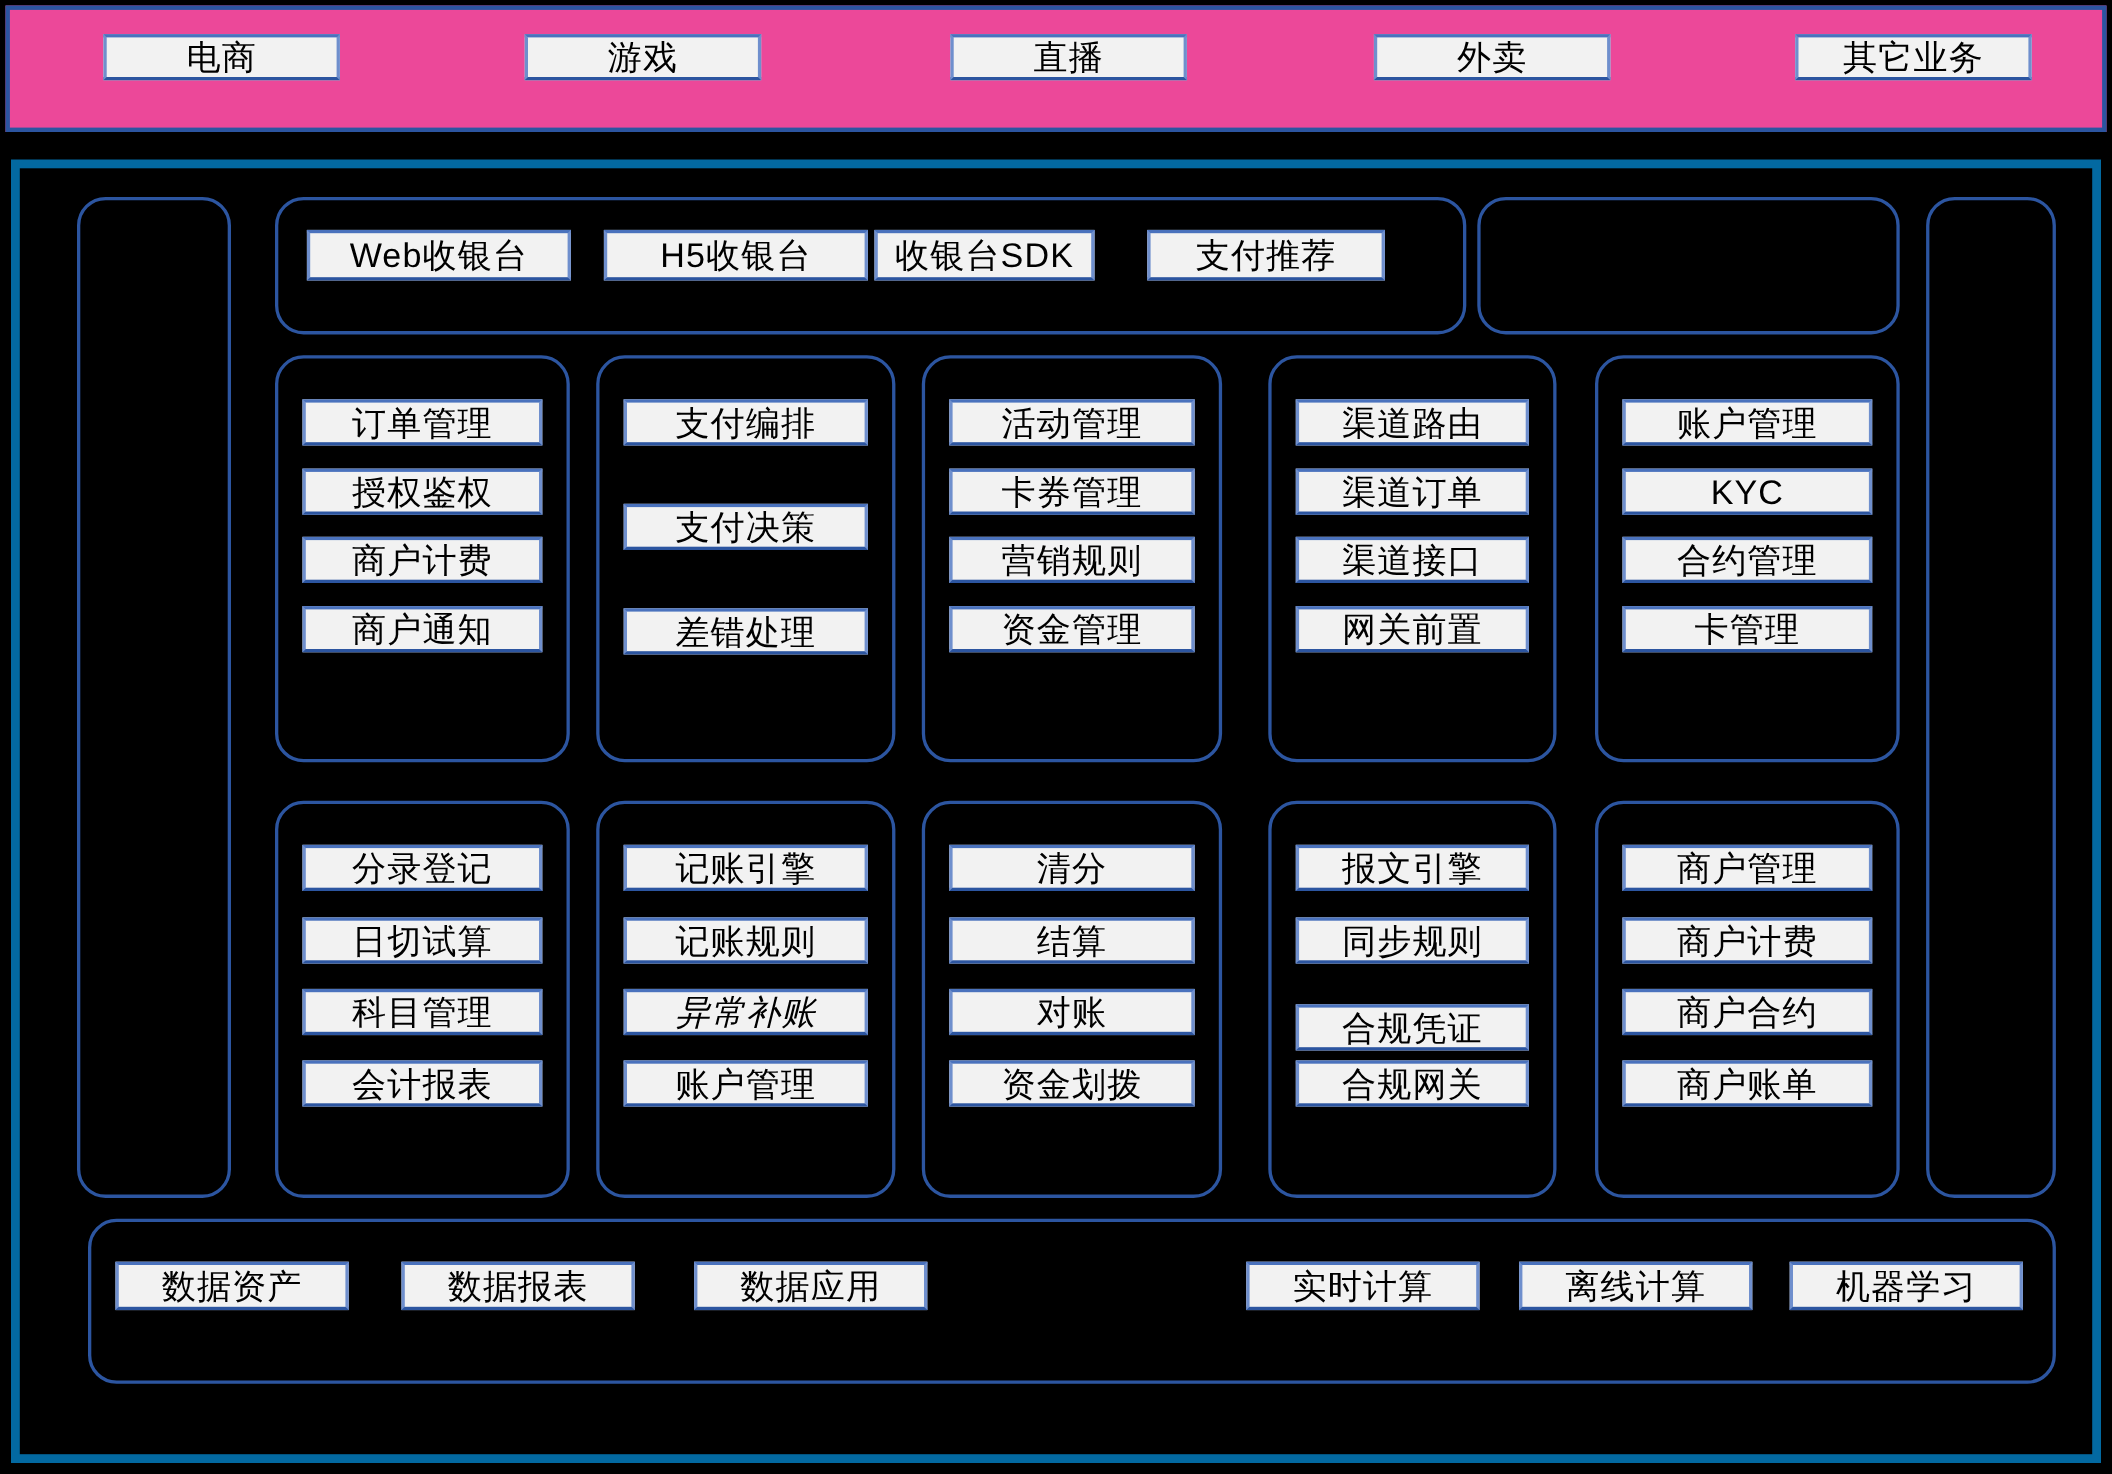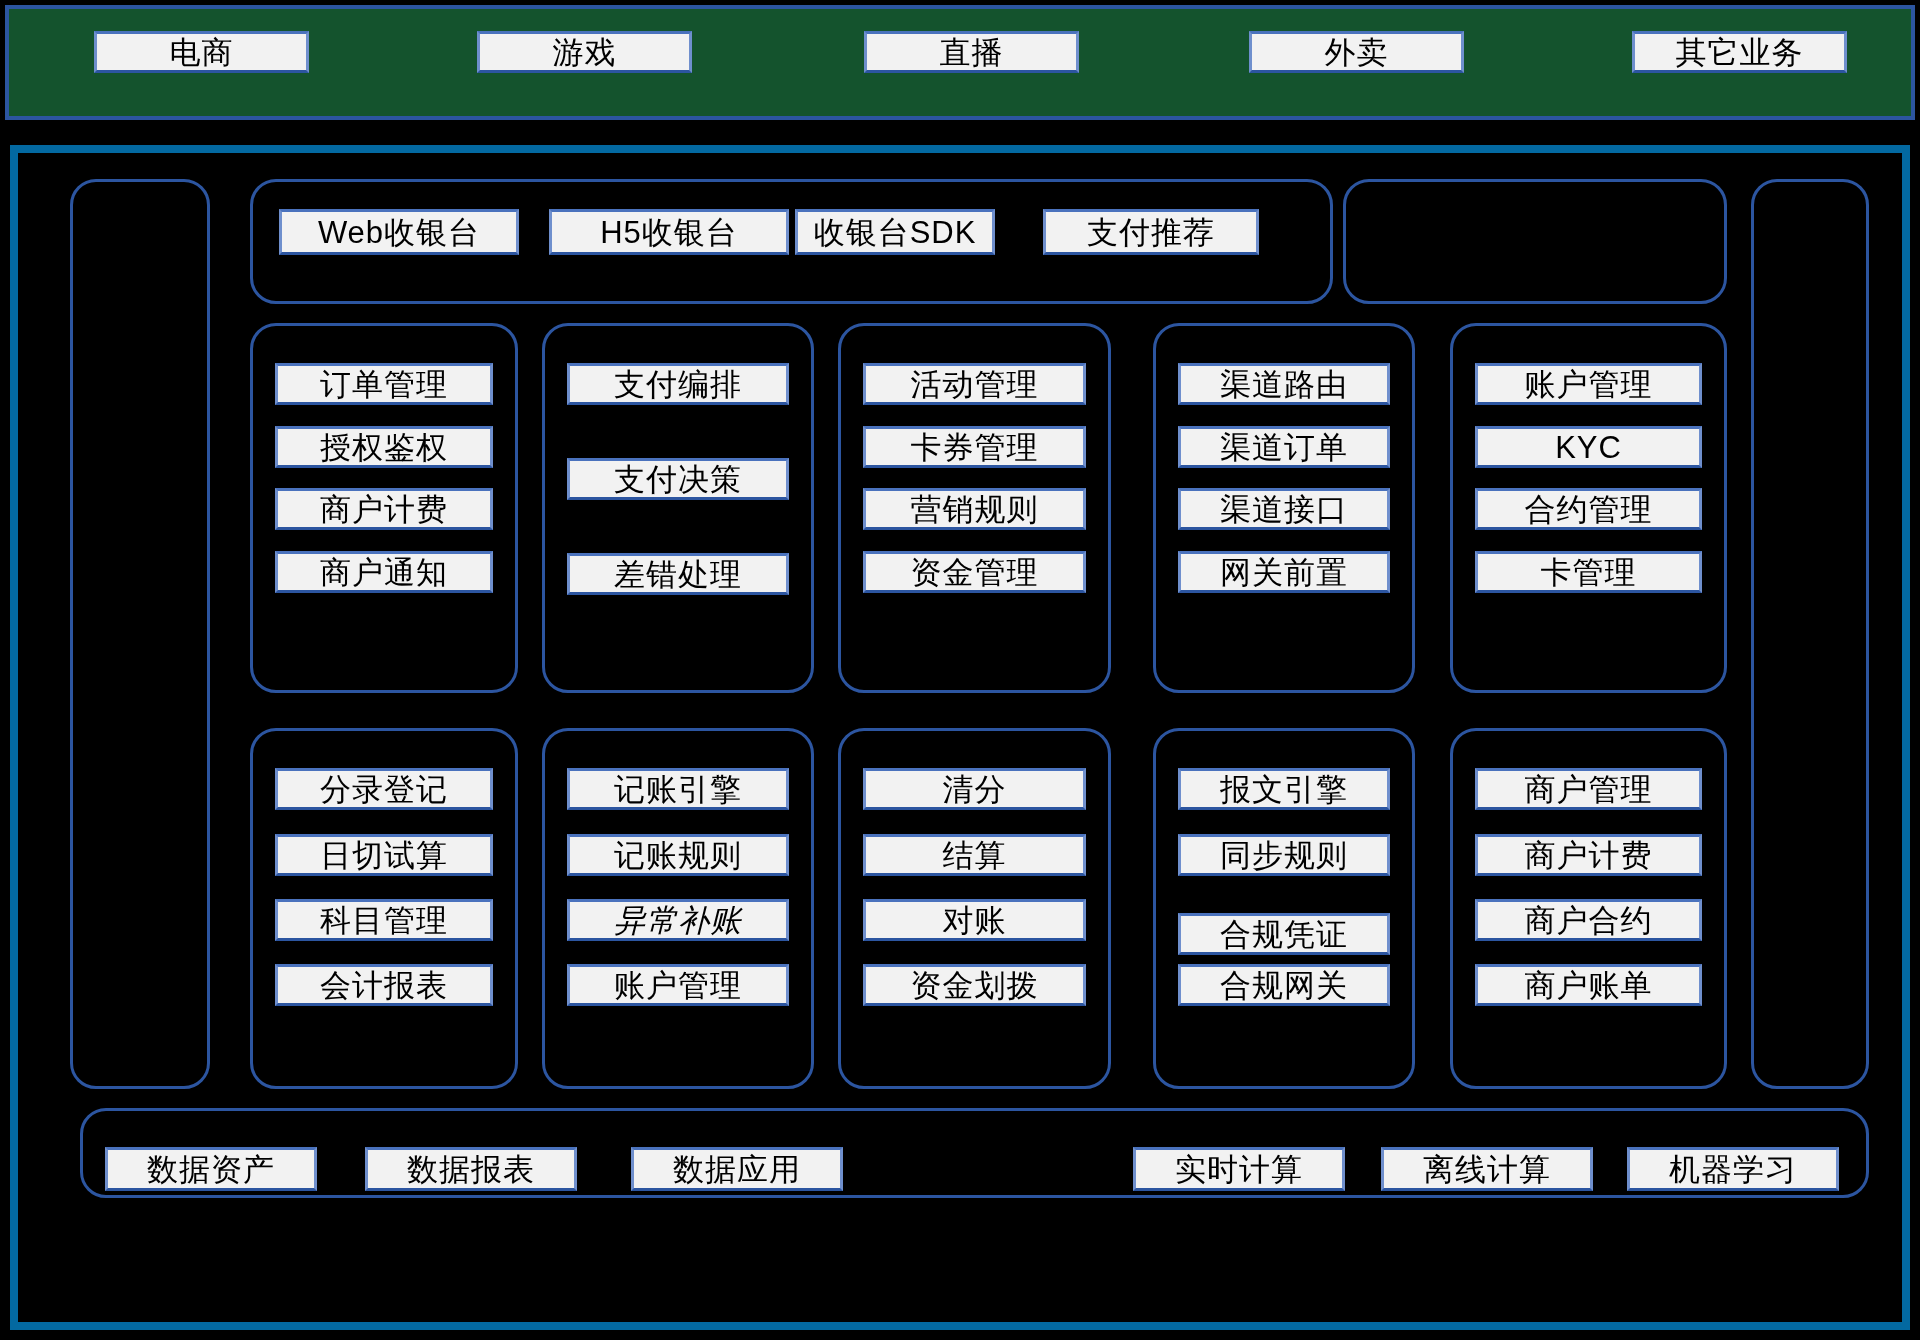--- a/index.html
+++ b/index.html
@@ -40,21 +40,21 @@
     padding:0 10px;
   }
 
   
   #biz-bar{
     position:absolute;
     left:5px;top:5px;
     width:1910px;height:115px;
     border:4px solid #2c55a0;
     box-sizing:border-box;
-    background:#14532d;
+    background:#ec4899;
   }
   #biz-bar .inner{
     position:absolute;left:0;top:0;right:0;bottom:0;
     display:flex;align-items:flex-start;
   }
   #biz-bar .chip{
     position:absolute;top:22px;height:42px;
   }
 
   
@@ -88,21 +88,21 @@
 
   .grp .chip{
     position:absolute;
     left:22px;right:22px;
     height:42px;
   }
 
   
   #data-bar{
     position:absolute;left:62px;top:955px;
-    width:1789px;height:90px;
+    width:1789px;height:150px;
   }
   #data-bar .chip{position:absolute;top:36px;height:44px;}
 </style>
 </head>
 <body>
 
 <div id="biz-bar">
   <div class="inner">
       <div class="chip" style="left: 85px; width: 215px;">电商</div>
       <div class="chip" style="left: 468px; width: 215px;">游戏</div>

